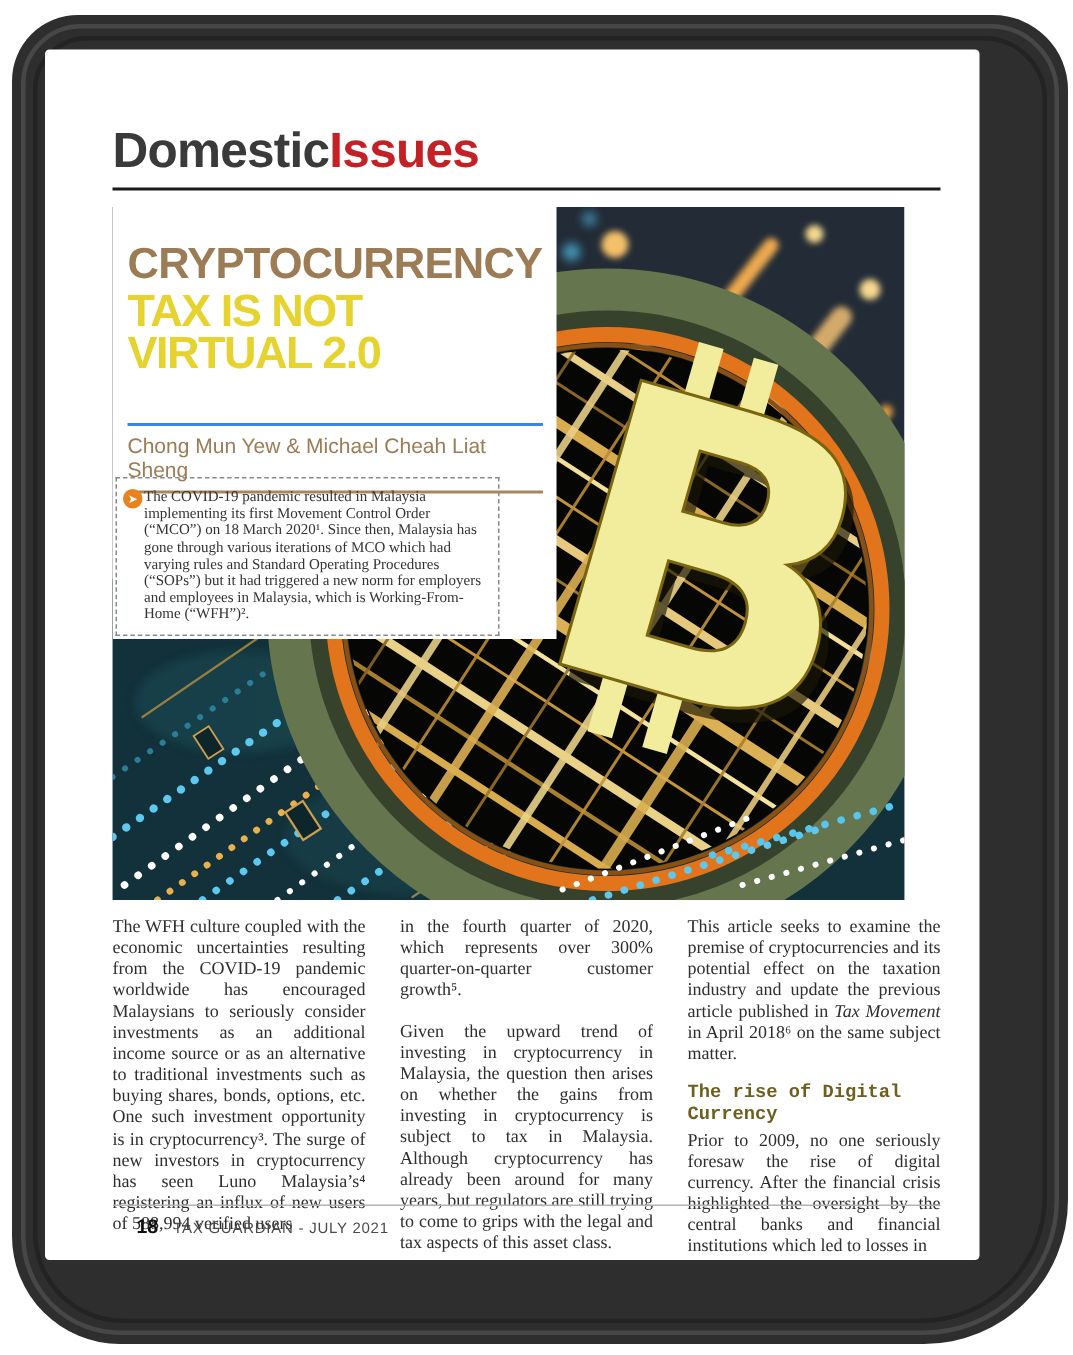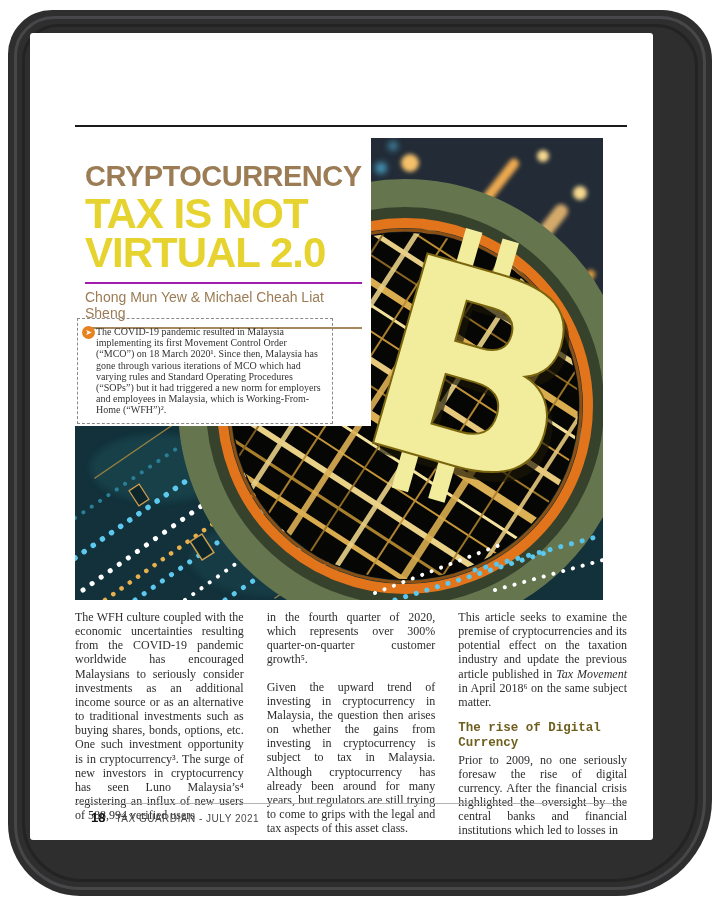--- a/index.html
+++ b/index.html
@@ -25,23 +25,23 @@
   .masthead .w2{color:var(--accent-red,#c42127);}
   .masthead-rule{position:absolute;left:45px;top:92px;width:552px;height:2px;background:#1b1b1b;}
 
   
   .hero{position:absolute;left:45px;top:105px;width:528px;height:462px;}
   .hero svg{position:absolute;left:0;top:0;display:block;}
   .overlay{position:absolute;left:0;top:0;width:296px;height:288px;background:#ffffff;}
   .kicker{position:absolute;left:10px;top:22px;font-family:"Liberation Sans",sans-serif;
           font-weight:bold;font-size:29px;color:var(--title-brown,#9b7c55);letter-spacing:-0.5px;}
   .big-title{position:absolute;left:10px;top:56px;font-family:"Liberation Sans",sans-serif;
-          font-weight:bold;font-size:42px;line-height:0.93;letter-spacing:-1px;
+          font-weight:bold;font-size:30px;line-height:0.93;letter-spacing:-1px;
           color:var(--title-yellow,#e6d32f);}
-  .authors{position:absolute;left:10px;top:144px;width:277px;border-top:2px solid #a21caf;
+  .authors{position:absolute;left:10px;top:144px;width:277px;border-top:2px solid #3b82f6;
           border-bottom:2px solid #a5885f;padding:5px 0 6px;color:var(--title-brown,#9b7c55);
           font-family:"Liberation Sans",sans-serif;font-size:14px;}
   .callout{position:absolute;left:2px;top:180px;width:256px;box-sizing:border-box;
           border:1px dashed #8a8a8a;padding:7px 8px 7px 18px;font-size:10px;line-height:1.12;
           color:#333;text-align:left;}
   .callout-icon{position:absolute;left:4px;top:7px;width:13px;height:13px;border-radius:50%;
           background:var(--callout-orange,#e8821e);color:#fff;font-size:8px;line-height:13px;
           text-align:center;font-family:"Liberation Sans",sans-serif;}
 
   
@@ -61,20 +61,23 @@
   .journal{font-size:10px;color:#4a4a4a;letter-spacing:0.5px;}
 </style>
 </head>
 <body>
 
 <div class="canvas">
   <div class="frame"></div>
 
   <div class="page">
 
+    <div class="masthead">
+      <span class="w1">Domestic</span><span class="w2">Issues</span>
+    </div>
     <div class="masthead-rule"></div>
 
     <div class="hero">
 
       <svg width="528" height="462" viewBox="0 0 528 462" aria-hidden="true">
         <defs>
           <clipPath id="heroClip">
               <rect x="0" y="0" width="528" height="462"></rect>
             </clipPath>
           <clipPath id="faceClip">

